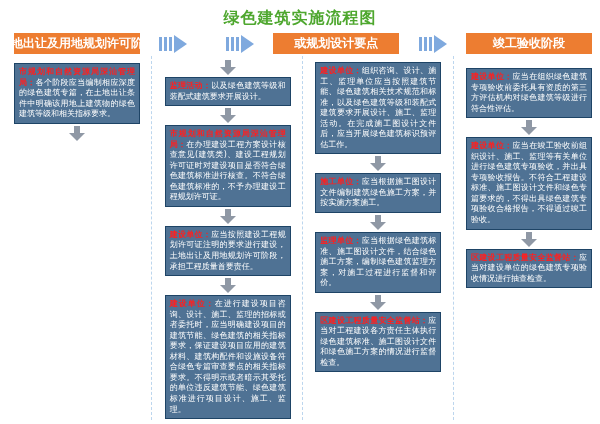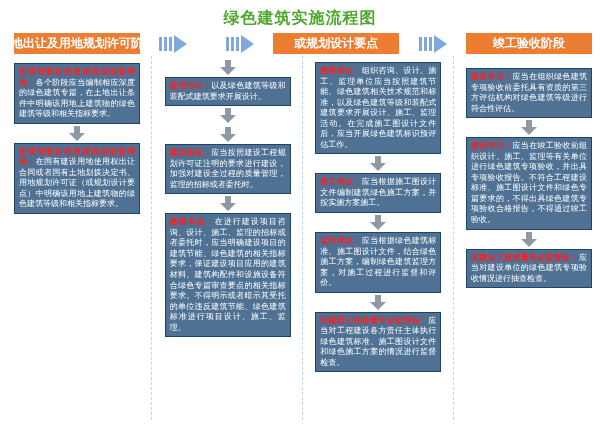--- a/index.html
+++ b/index.html
@@ -67,43 +67,43 @@
   <div class="cols">
 
     <div class="col col1">
       <div class="box">
         <span class="lbl">市规划和自然资源局深汕管理局：</span><span>各个阶段应当编制相应深度的绿色建筑专篇，在土地出让条件中明确该用地上建筑物的绿色建筑等级和相关指标要求。</span>
       </div>
       <div class="darrow">
           <span class="stem"></span>
           <span class="head"></span>
         </div>
-      <div class="box">
-        <span class="lbl">市规划和自然资源局深汕管理局：</span><span>在国有建设用地使用权出让合同或者国有土地划拨决定书、用地规划许可证（或规划设计要点）中明确该用地上建筑物的绿色建筑等级和相关指标要求。</span>
-      </div>
     </div>
 
     <div class="col col2">
       <div class="darrow">
           <span class="stem"></span>
           <span class="head"></span>
         </div>
       <div class="box">
         <span class="lbl">监理活动：</span><span>以及绿色建筑等级和装配式建筑要求开展设计。</span>
       </div>
       <div class="darrow">
           <span class="stem"></span>
           <span class="head"></span>
         </div>
+      <div class="box">
+        <span class="lbl">市规划和自然资源局深汕管理局：</span><span>在办理建设工程方案设计核查意见(建筑类)、建设工程规划许可证时对建设项目是否符合绿色建筑标准进行核查。不符合绿色建筑标准的，不予办理建设工程规划许可证。</span>
+      </div>
       <div class="darrow">
           <span class="stem"></span>
           <span class="head"></span>
         </div>
       <div class="box">
-        <span class="lbl">建设单位：</span><span>应当按照建设工程规划许可证注明的要求进行建设，加强对建设全过程的质量管理，监理的招标或者委托时。</span>
+        <span class="lbl">建设单位：</span><span>应当按照建设工程规划许可证注明的要求进行建设，土地出让及用地规划许可阶段，承担工程质量首要责任。</span>
       </div>
       <div class="darrow">
           <span class="stem"></span>
           <span class="head"></span>
         </div>
       <div class="box">
         <span class="lbl">建设单位：</span><span>在进行建设项目咨询、设计、施工、监理的招标或者委托时，应当明确建设项目的建筑节能、绿色建筑的相关指标要求，保证建设项目应用的建筑材料、建筑构配件和设施设备符合绿色专篇审查要点的相关指标要求。不得明示或者暗示其受托的单位违反建筑节能、绿色建筑标准进行项目设计、施工、监理。</span>
       </div>
     </div>
 

